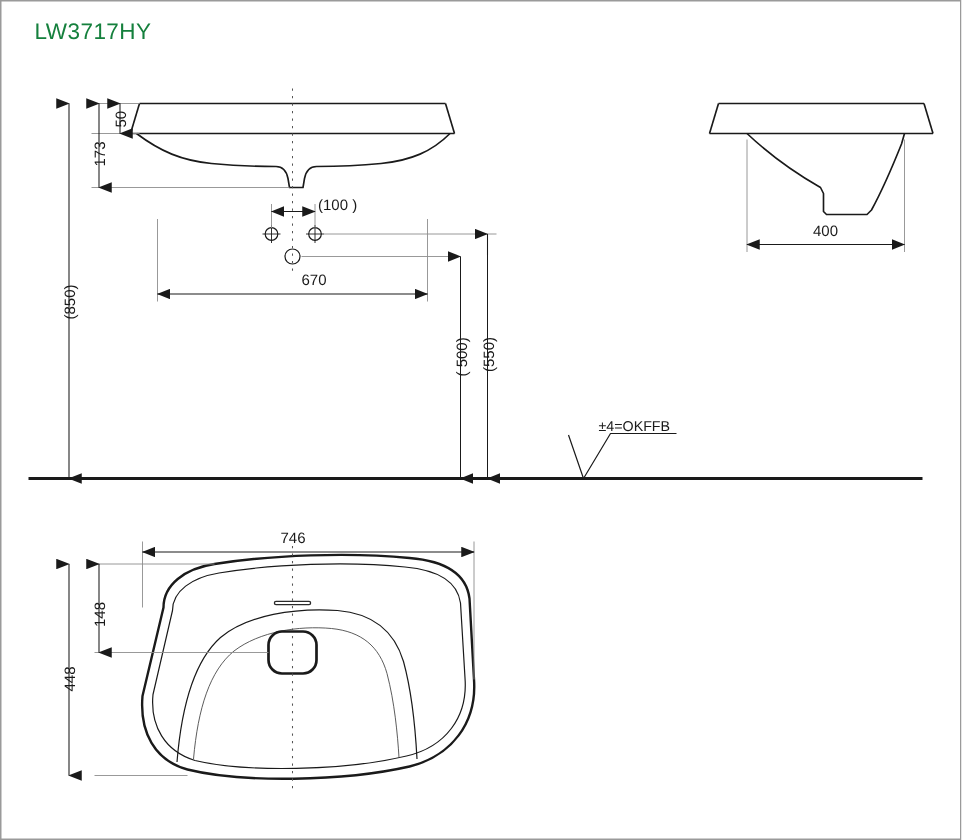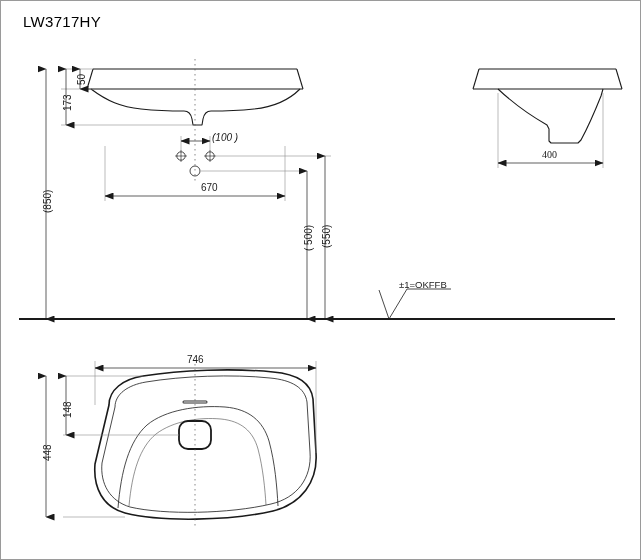--- a/index.html
+++ b/index.html
@@ -25,21 +25,21 @@
     top: 0;
     width: 641px;
     height: 560px;
     display: block;
   }
   .title-text {
     position: absolute;
     left: 22px;
     top: 12px;
     font-size: 15px;
-    color: #000000;
+    color: #15803d;
     letter-spacing: 0.3px;
     font-family: "Liberation Sans", sans-serif;
     white-space: nowrap;
   }
   
   .dim {
     position: absolute;
     font-size: 10px;
     color: #1a1a1a;
     font-family: "Liberation Sans", sans-serif;
@@ -256,31 +256,31 @@
 
     </g>
   </svg>
 
   <div class="dim rot" style="left:76px; top:84px;">50</div>
 
   <div class="dim rot" style="left:62px; top:110px;">173</div>
 
   <div class="dim rot" style="left:42px; top:212px;">(850)</div>
 
-  <div class="dim" style="left:211px; top:132px;font-style:italic;">(100 )</div>
+  <div class="dim" style="left:211px; top:132px;">(100 )</div>
 
   <div class="dim" style="left:181px; top:182px;margin-left:19px;">670</div>
 
   <div class="dim rot" style="left:303px; top:250px;">( 500)</div>
 
   <div class="dim rot" style="left:321px; top:247px;">(550)</div>
 
-  <div class="dim" style="left:541px; top:149px;font-family:Liberation Serif, serif;">400</div>
+  <div class="dim" style="left:541px; top:149px;">400</div>
 
   <div class="dim" style="left:186px; top:354px;text-align:center;">746</div>
 
   <div class="dim rot" style="left:62px; top:417px;">148</div>
 
   <div class="dim rot" style="left:42px; top:460px;">448</div>
 
-  <div class="note" style="left:398px; top:279px;">±1=OKFFB</div>
+  <div class="note" style="left:398px; top:279px;">±4=OKFFB</div>
 
 </div>
 
 </body></html>

